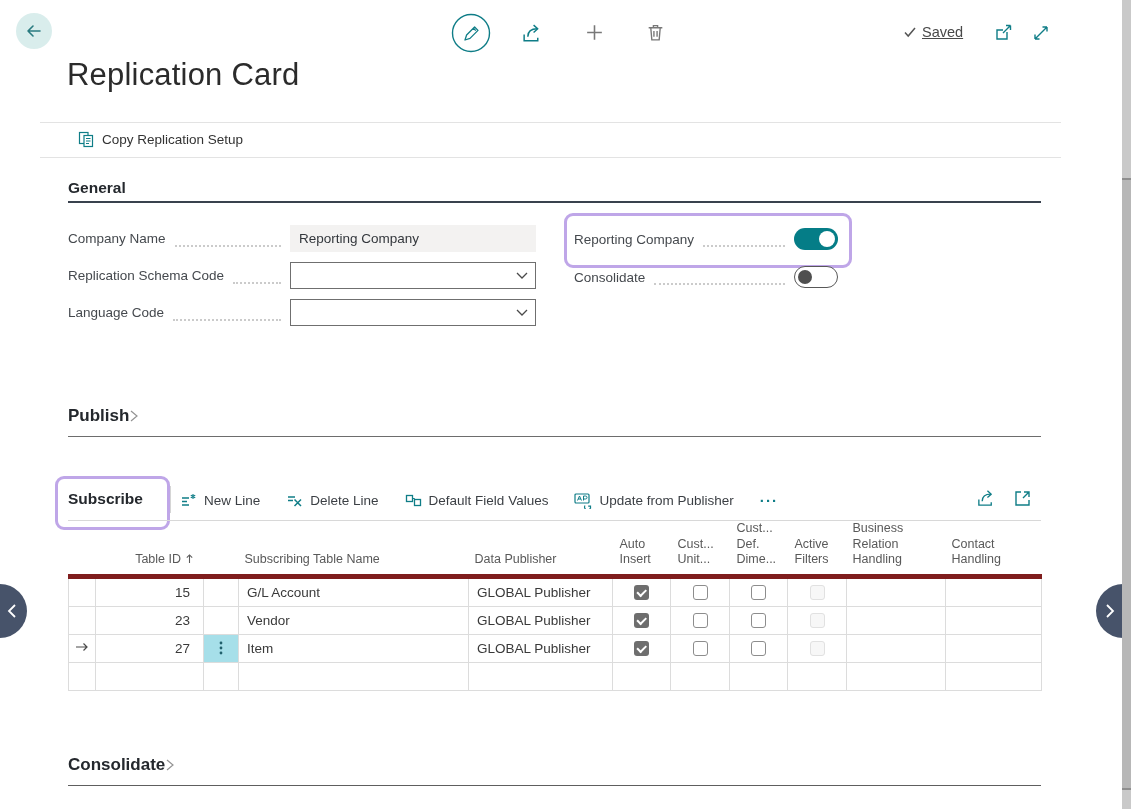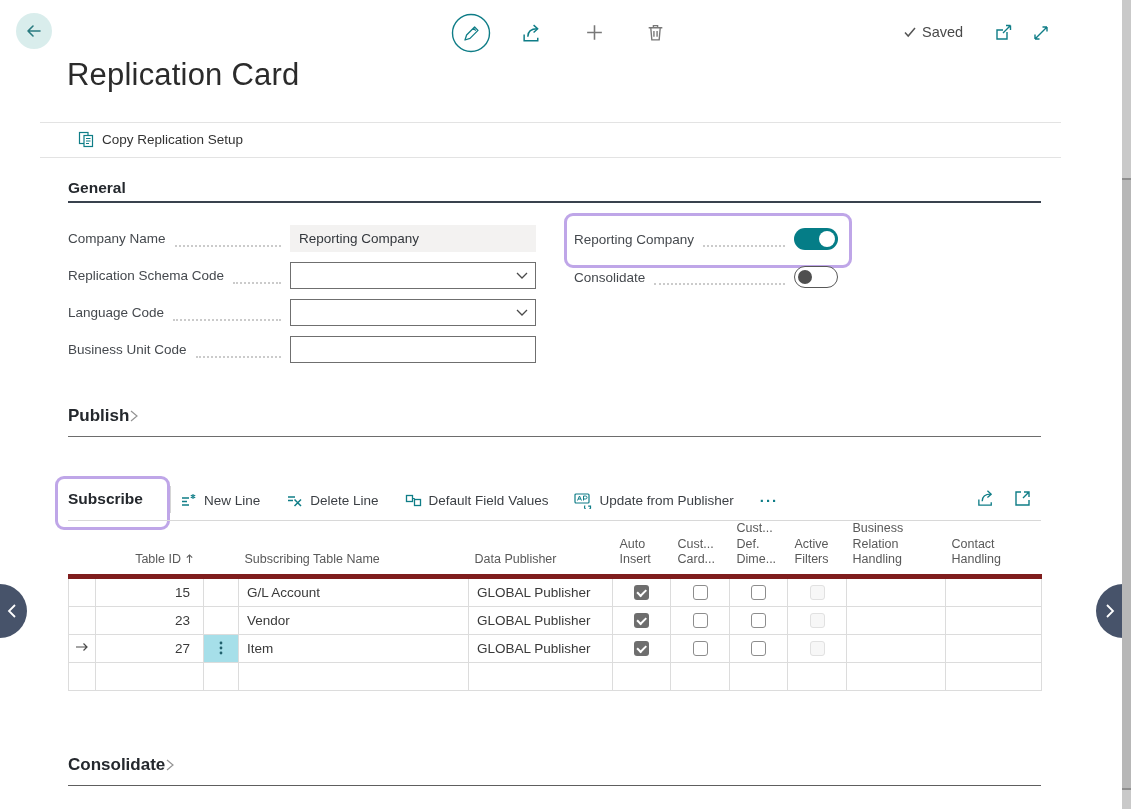--- a/index.html
+++ b/index.html
@@ -6,21 +6,21 @@
   #app{position:relative;width:1131px;height:809px;background:#fff;overflow:hidden;
        font-family:"Liberation Sans","DejaVu Sans",sans-serif;color:#333;}
   .abs{position:absolute;}
   svg{display:block;}
 
   
   .back-btn{left:16px;top:13px;width:36px;height:36px;border-radius:50%;background:#d9edec;
             display:flex;align-items:center;justify-content:center;cursor:pointer;}
   .pencil-btn{left:451px;top:13px;cursor:pointer;}
   .tb-icon{cursor:pointer;}
-  .saved{left:903px;top:24px;display:flex;align-items:center;gap:5px;font-size:14.5px;color:#494949;}
+  .saved{left:903px;top:24px;display:flex;align-items:center;gap:5px;font-size:14.5px;color:#494949;text-decoration:underline;}
 
   
   .page-title{left:67px;top:57px;font-size:31px;font-weight:300;color:#2b2b2b;letter-spacing:.2px;}
 
   
   .hline{background:#e3e3e3;height:1px;}
   .copy-action{left:78px;top:131px;display:flex;align-items:center;gap:7px;font-size:13.5px;color:#333;cursor:pointer;}
 
   
   .sec-h{font-weight:bold;color:#24282d;}
@@ -196,25 +196,20 @@
       <span class="dots"></span>
       <span class="fctrl">
         <input value="" style="">
         <span class="combo-chev">
             <svg width="12" height="8" viewBox="0 0 12 8">
               <path d="M1 1l5 5 5-5" fill="none" stroke="#4a4a4a" stroke-width="1.3"></path>
             </svg>
           </span>
       </span>
     </div>
-    <div class="frow">
-      <span class="flabel">Business Unit Code</span>
-      <span class="dots"></span>
-      <span class="fctrl"><input class="plain" value="" style=""></span>
-    </div>
   </div>
 
   <div class="abs hl-box" style="left:564px;top:213px;width:282px;height:49px;"></div>
 
   <div class="abs toggles">
     <div class="trow">
       <span class="flabel">Reporting Company</span>
       <span class="dots"></span>
       <span class="toggle on">
           <span class="knob"></span>
@@ -324,21 +319,21 @@
         <th class="h-id">
           <span>Table ID</span>
           <span style="display:inline-block;vertical-align:-1px;"><svg width="9" height="11" viewBox="0 0 10 12">
                 <path d="M5 11V2M2 5l3-3 3 3" fill="none" stroke="#5a5a5a" stroke-width="1.2"></path>
               </svg></span>
         </th>
         <th></th>
         <th>Subscribing Table Name</th>
         <th>Data Publisher</th>
         <th class="h-chk">Auto Insert</th>
-        <th class="h-chk">Cust... Card...</th>
+        <th class="h-chk">Cust... Unit...</th>
         <th class="h-chk">Cust... Def. Dime...</th>
         <th class="h-chk">Active Filters</th>
         <th>Business Relation Handling</th>
         <th>Contact Handling</th>
       </tr>
     </thead>
     <tbody>
       <tr>
         <td class="c-sel"></td>
         <td class="num">15</td>

